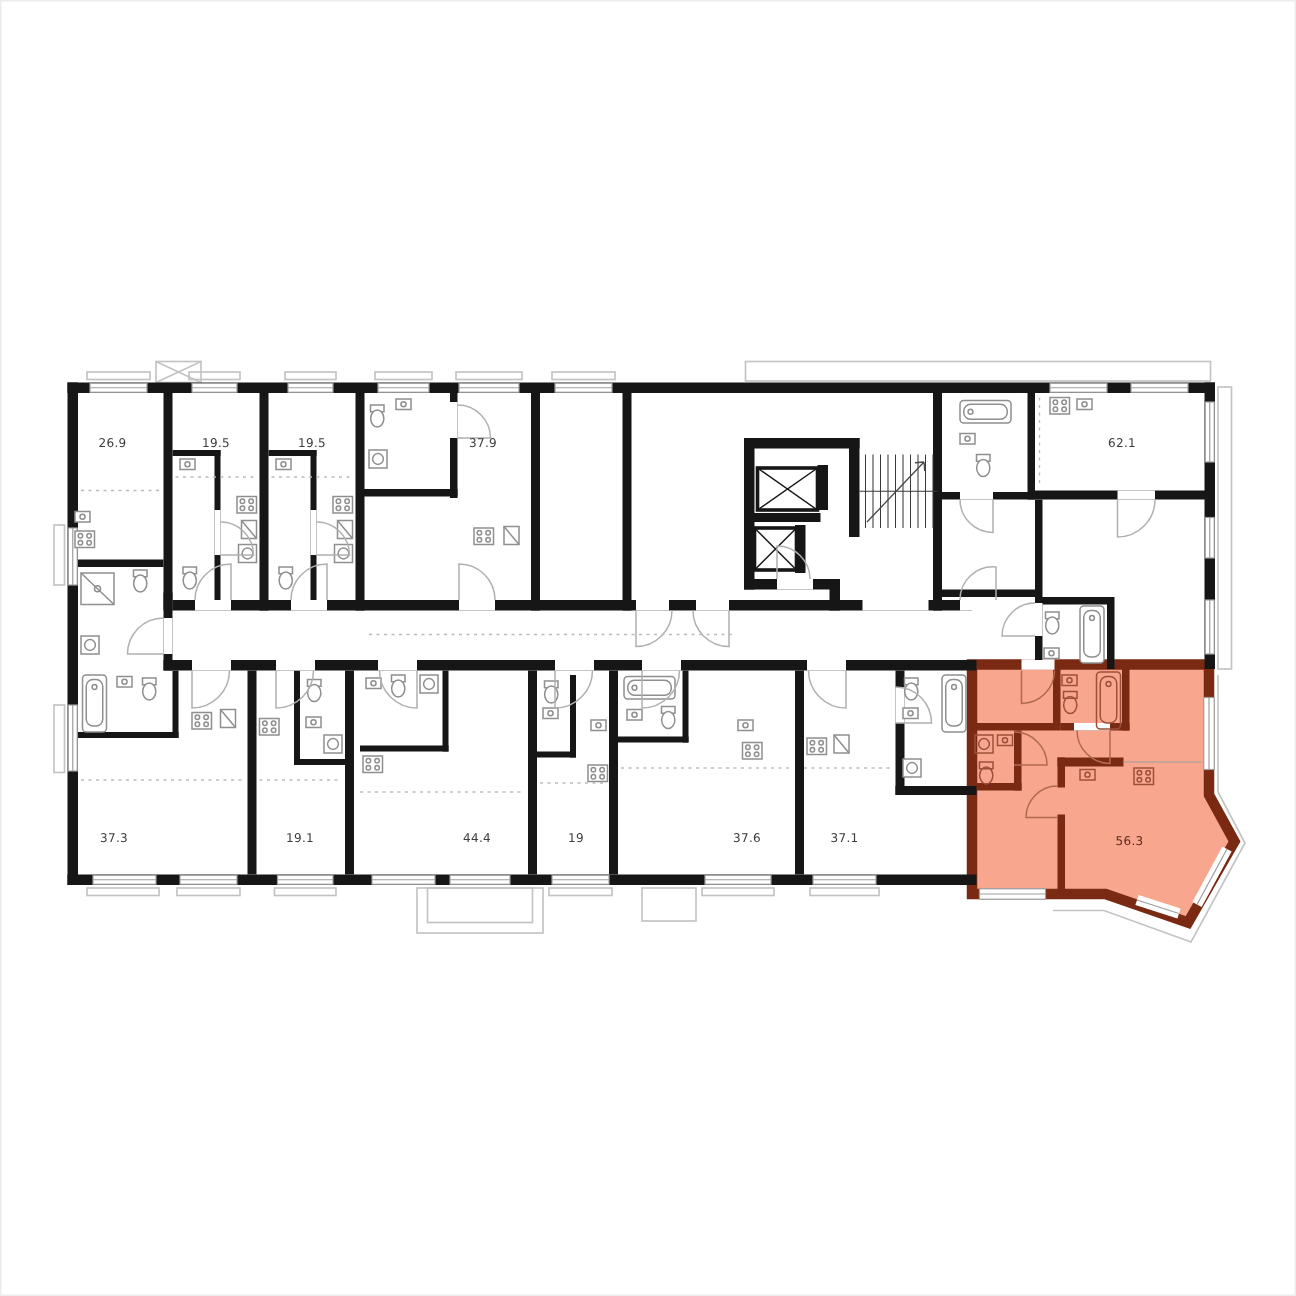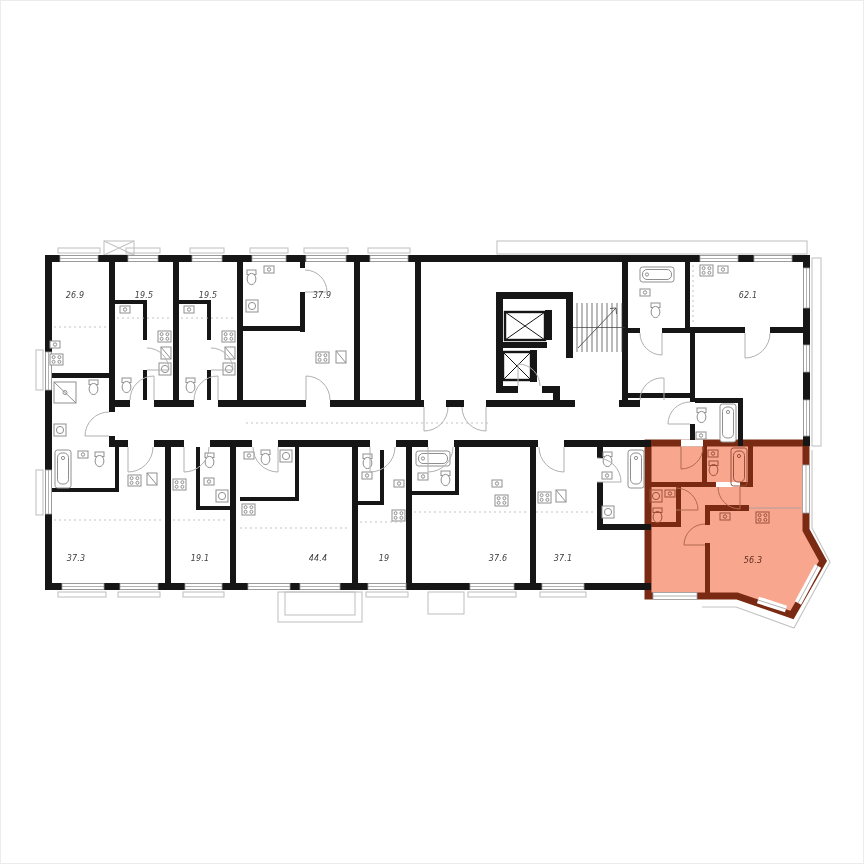--- a/index.html
+++ b/index.html
@@ -1,17 +1,17 @@
 <!DOCTYPE html>
 <html><head>
 <meta charset="utf-8">
 <style>
   html,body{margin:0;padding:0;background:#ffffff;}
   .stage{position:relative;width:864px;height:864px;background:#fff;overflow:hidden;
-         font-family:"DejaVu Sans", sans-serif;font-style:italic;}
+         font-family:"DejaVu Sans", sans-serif;}
   .frame{position:absolute;inset:0;border:1px solid #ececec;pointer-events:none;}
   svg{display:block}
   .wall{fill:#161616;}
   .gap{fill:#ffffff;}
   .win{fill:#ffffff;stroke:#9e9e9e;stroke-width:0.8;}
   .winl{stroke:#9e9e9e;stroke-width:0.8;fill:none;}
   .fac{fill:none;stroke:#c3c3c3;stroke-width:1.1;}
   .fix{fill:#ffffff;stroke:#8f8f8f;stroke-width:1;}
   .ofix{fill:none;stroke:#9c503a;stroke-width:1;}
   .door{fill:none;stroke:#b0b0b0;stroke-width:1;}

